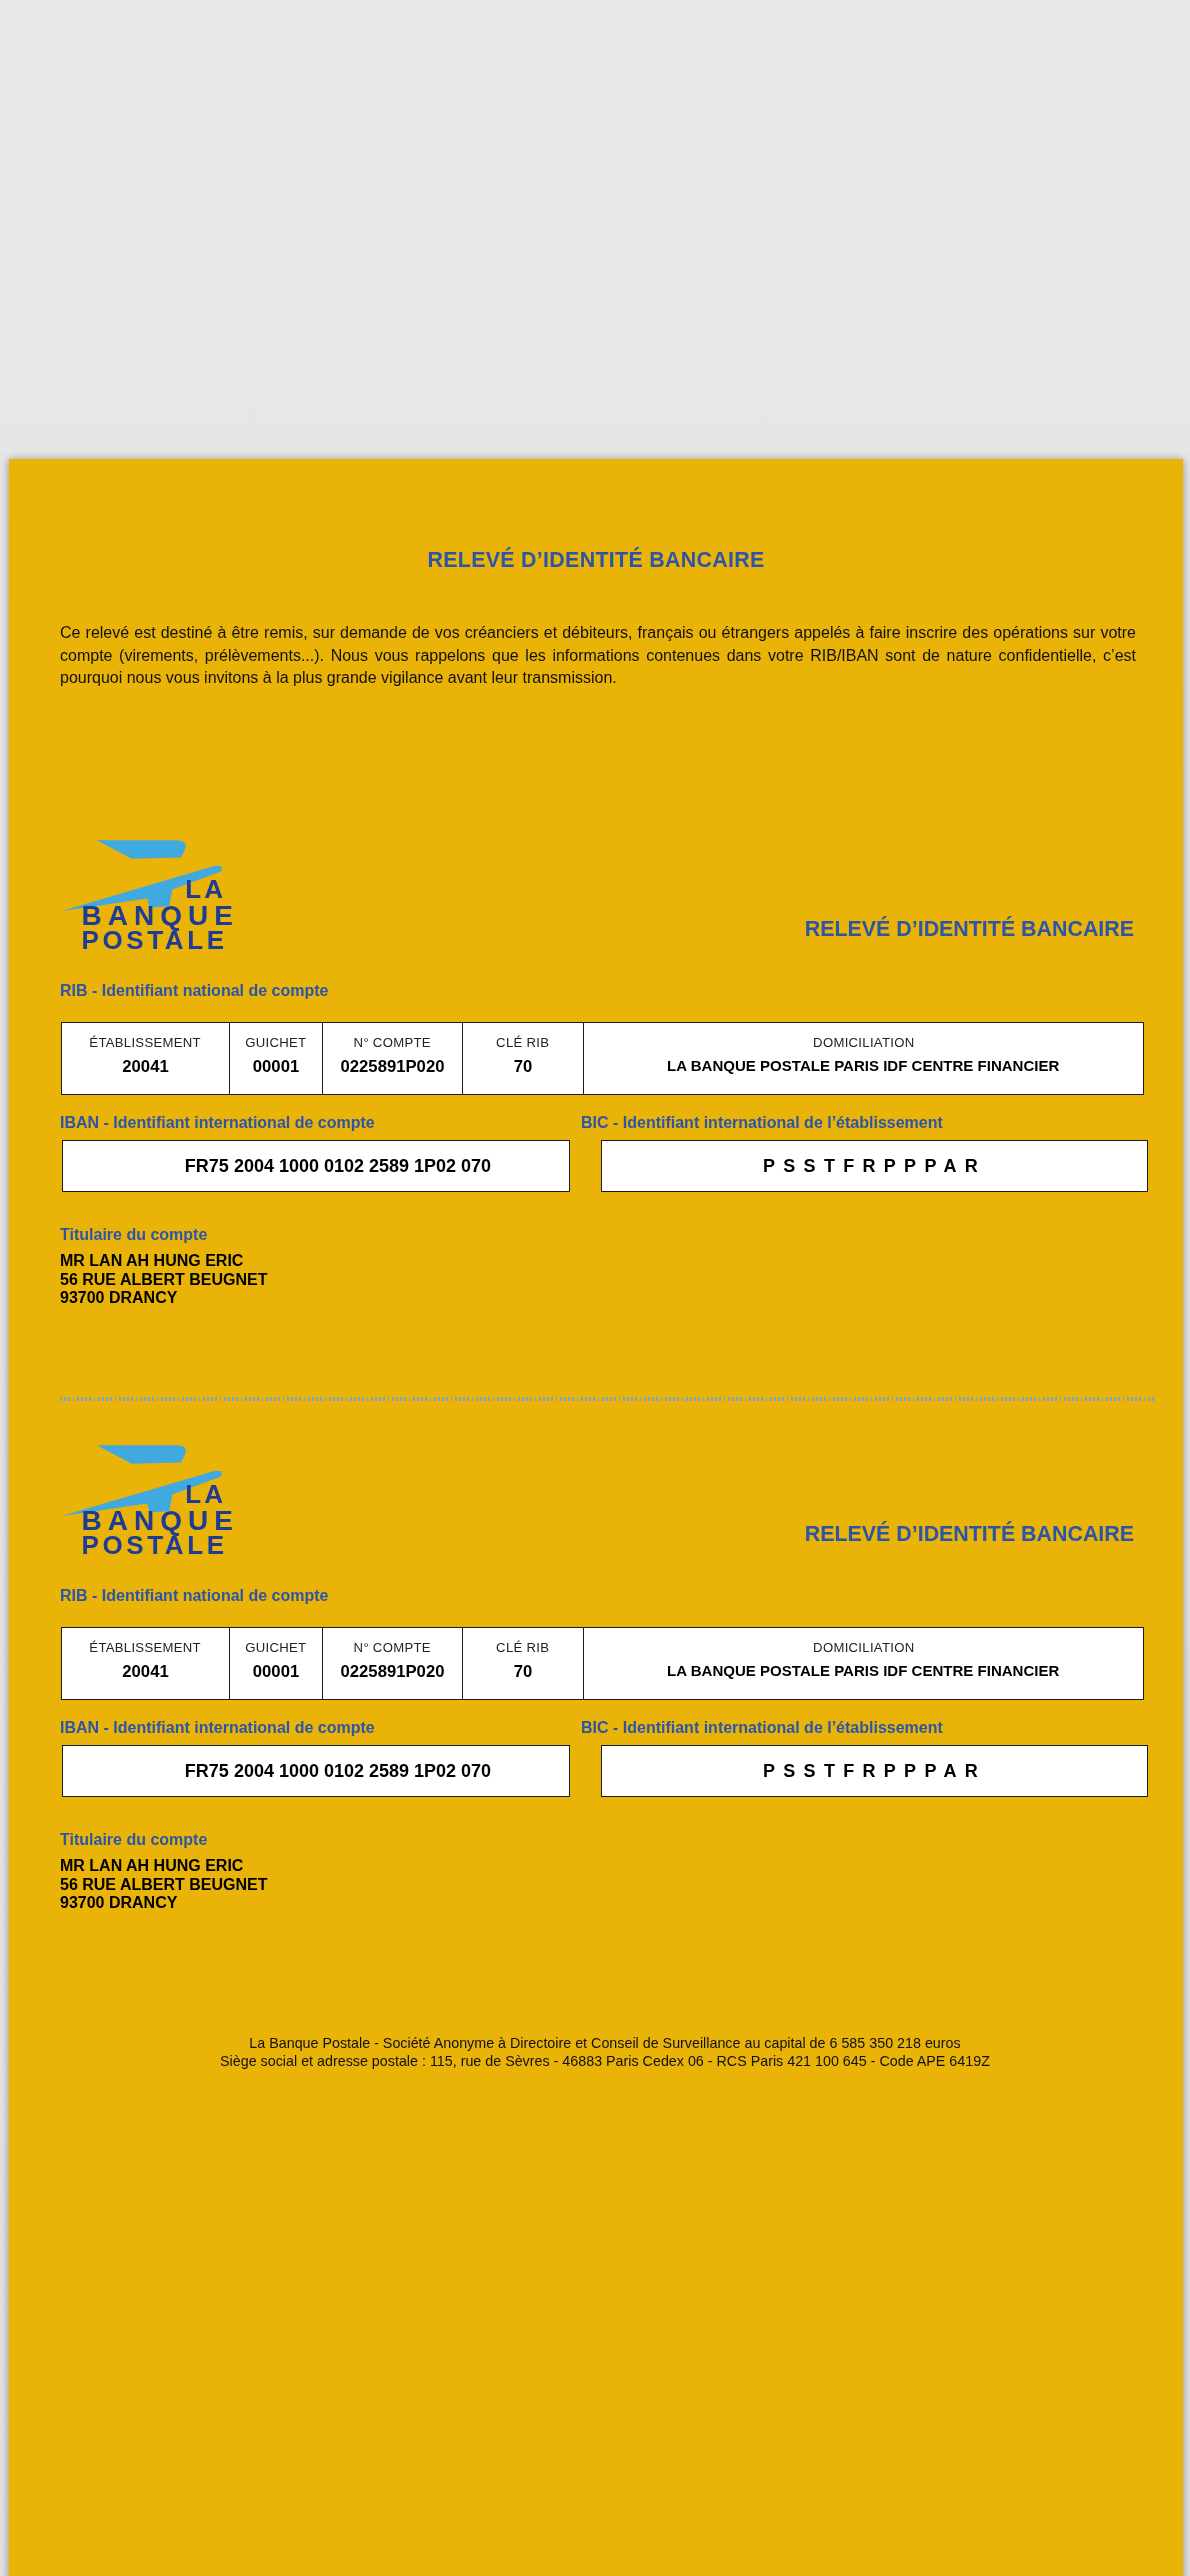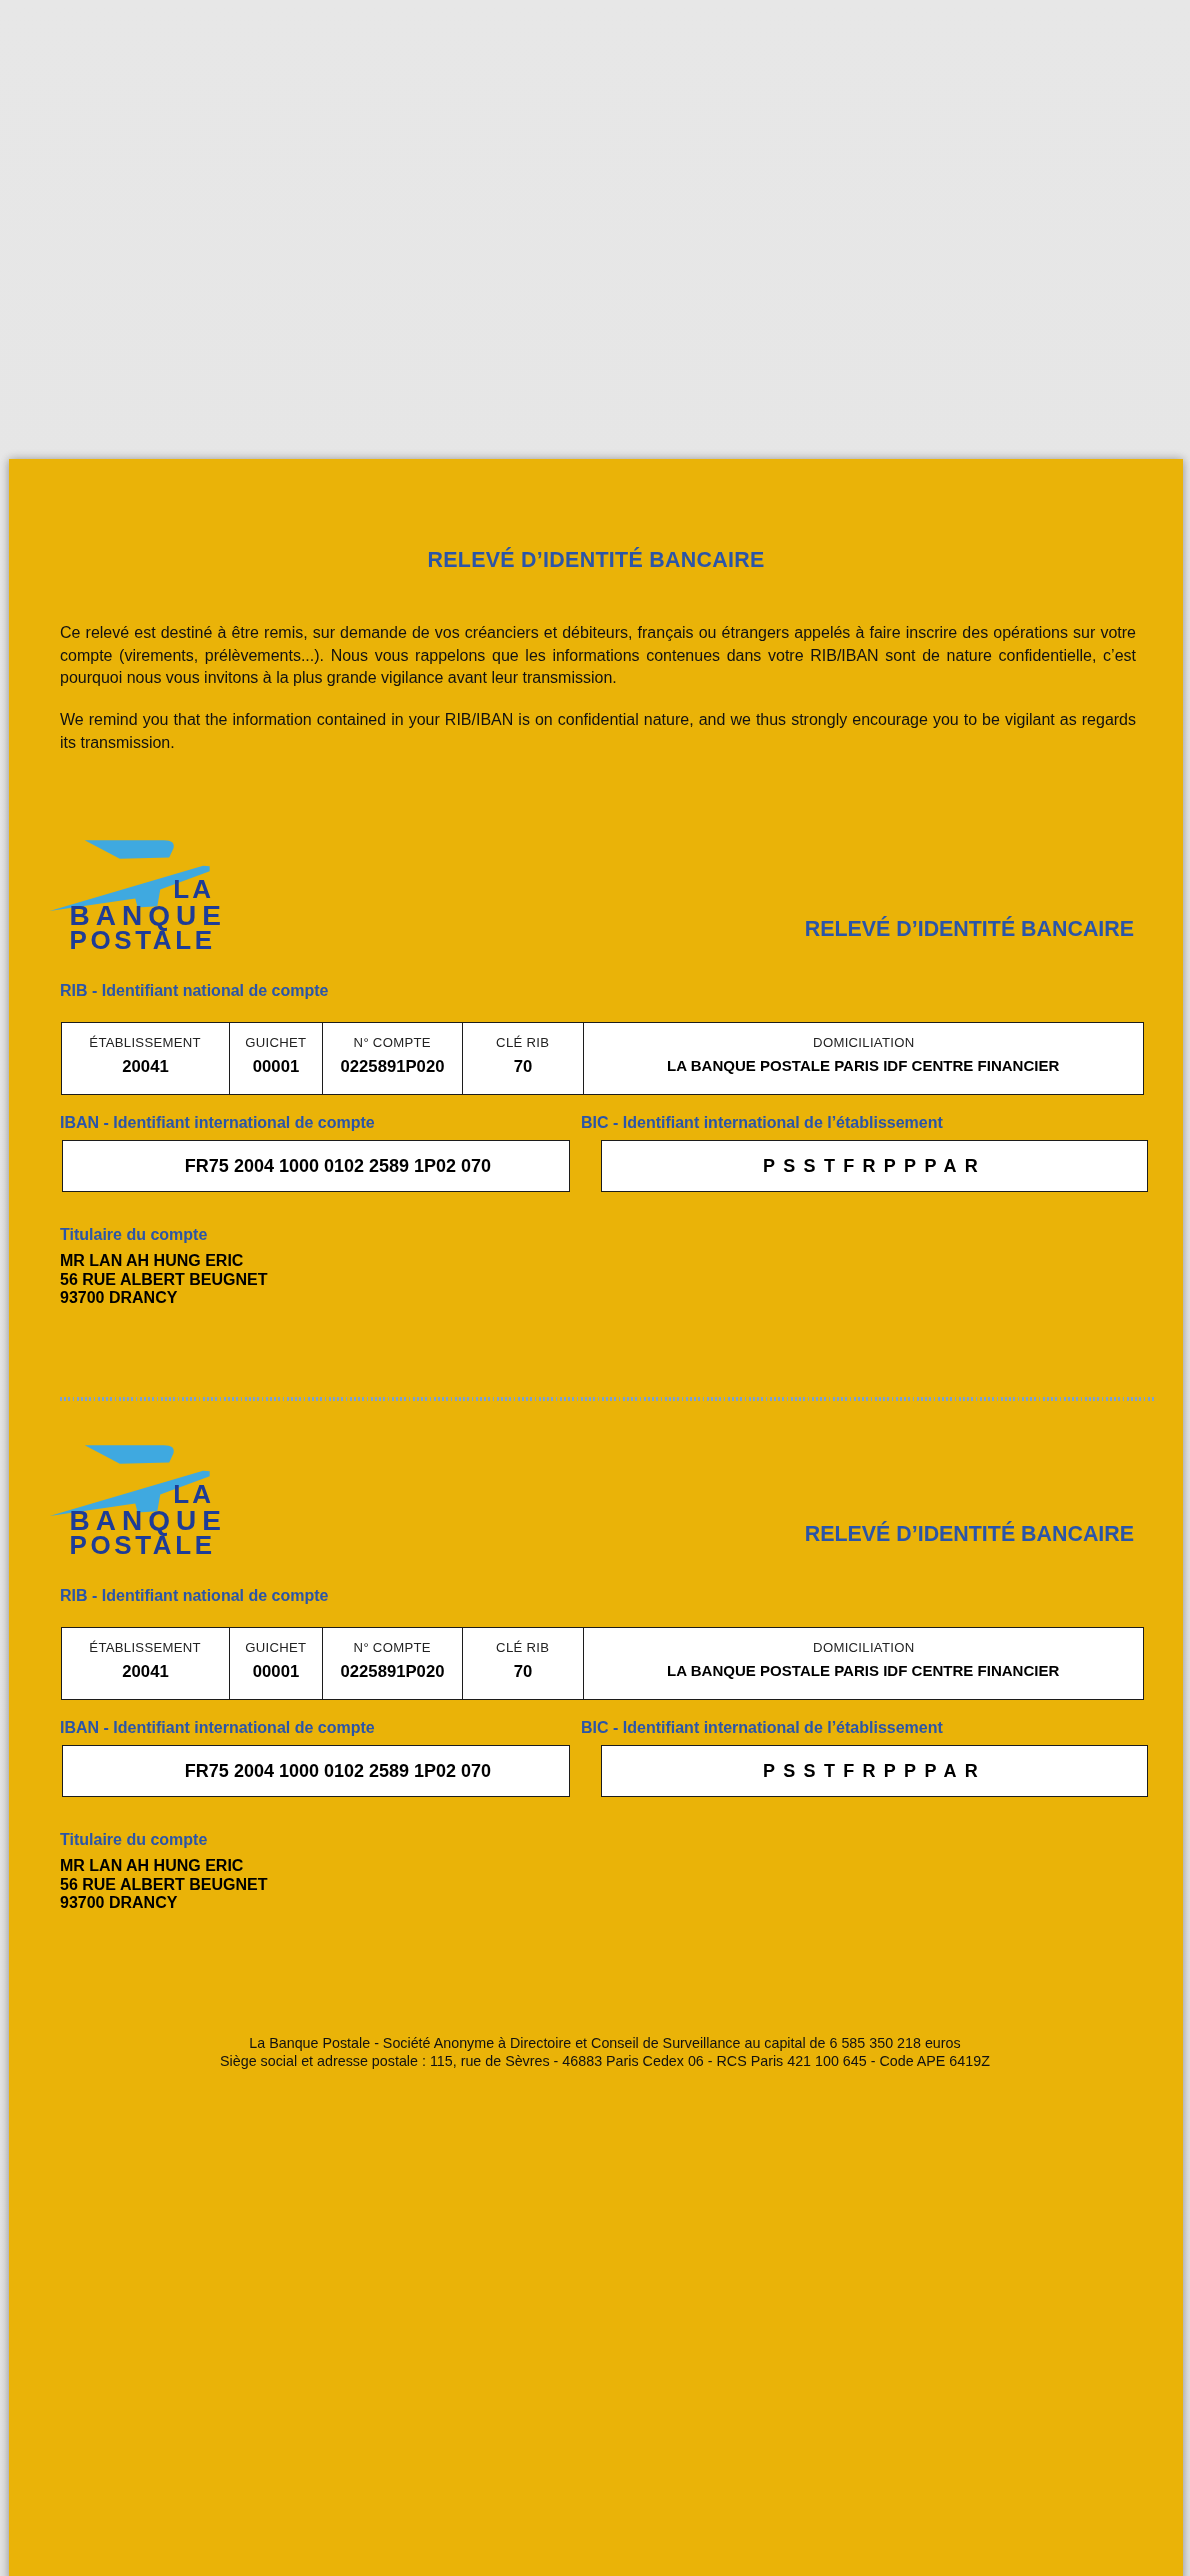--- a/index.html
+++ b/index.html
@@ -25,21 +25,21 @@
     position:absolute;left:51px;width:1076px;
     font-size:16px;line-height:22.6px;color:#111;text-align:justify;
   }
   .intro-fr{top:163px;}
   .intro-en{top:250px;}
   
   .rib-copy{position:absolute;left:0;width:1174px;height:589px;}
   .copy-1{top:375px;}
   .copy-2{top:980px;}
   
-  .logo{position:absolute;left:38px;top:4.8px;width:173px;height:119px;}
+  .logo{position:absolute;left:50px;top:4.8px;width:173px;height:119px;}
   .logo svg{position:absolute;left:0;top:0;}
   .logo-word{position:absolute;color:#1e3c96;font-weight:bold;white-space:nowrap;}
   .logo-la{top:35px;right:6px;font-size:26px;letter-spacing:3px;}
   .logo-banque{top:61px;left:22.6px;font-size:28px;letter-spacing:6px;}
   .logo-postale{top:86px;left:22.6px;font-size:26px;letter-spacing:3.6px;}
   .section-heading{
     position:absolute;right:49px;top:83px;
     font-size:21.4px;font-weight:bold;color:#2b55a8;white-space:nowrap;
   }
   .blue-label{
@@ -91,21 +91,20 @@
   }
 </style>
 </head>
 <body>
 
 <div id="screen">
   <div class="page">
 
     <div class="doc-title">RELEVÉ D’IDENTITÉ BANCAIRE</div>
     <div class="intro intro-fr">Ce relevé est destiné à être remis, sur demande de vos créanciers et débiteurs, français ou étrangers appelés à faire inscrire des opérations sur votre compte (virements, prélèvements...). Nous vous rappelons que les informations contenues dans votre RIB/IBAN sont de nature confidentielle, c’est pourquoi nous vous invitons à la plus grande vigilance avant leur transmission.</div>
-    <div class="intro intro-en">We remind you that the information contained in your RIB/IBAN is on confidential nature, and we thus strongly encourage you to be vigilant as regards its transmission.</div>
 
     <div class="rib-copy copy-1">
       <div class="logo">
         <svg width="173" height="119" viewBox="0 0 290 200">
           <path d="M63,2 L196,2 Q216,2 212,16 L205,31 L122,33 Z" fill="#3fa9e0"></path>
           <polygon points="4,121 262,45 273,46 273,54 190,85 185,113 152,115 148,100" fill="#3fa9e0"></polygon>
         </svg>
         <div class="logo-word logo-la">LA</div>
         <div class="logo-word logo-banque">BANQUE</div>
         <div class="logo-word logo-postale">POSTALE</div>

